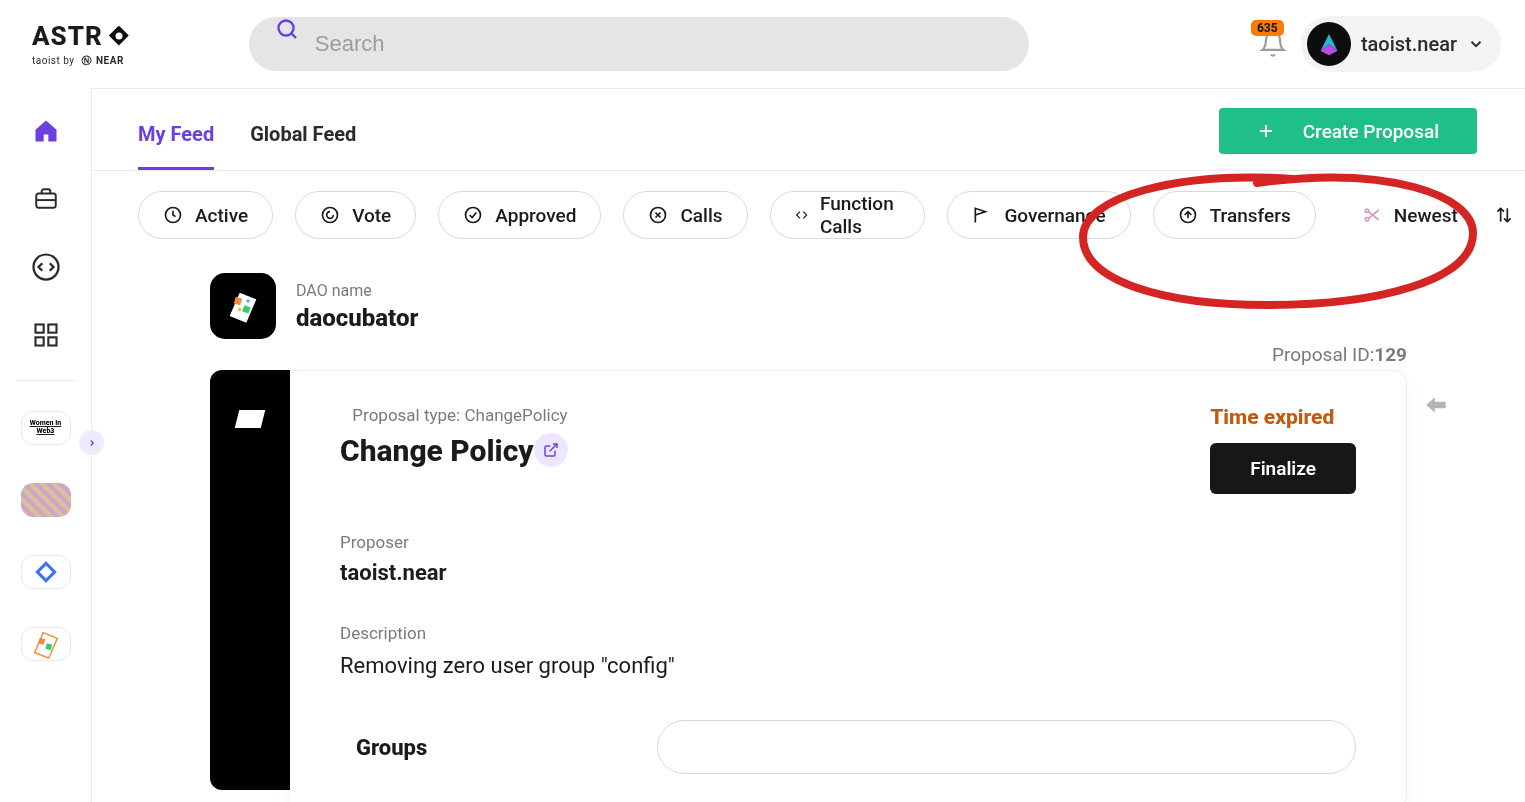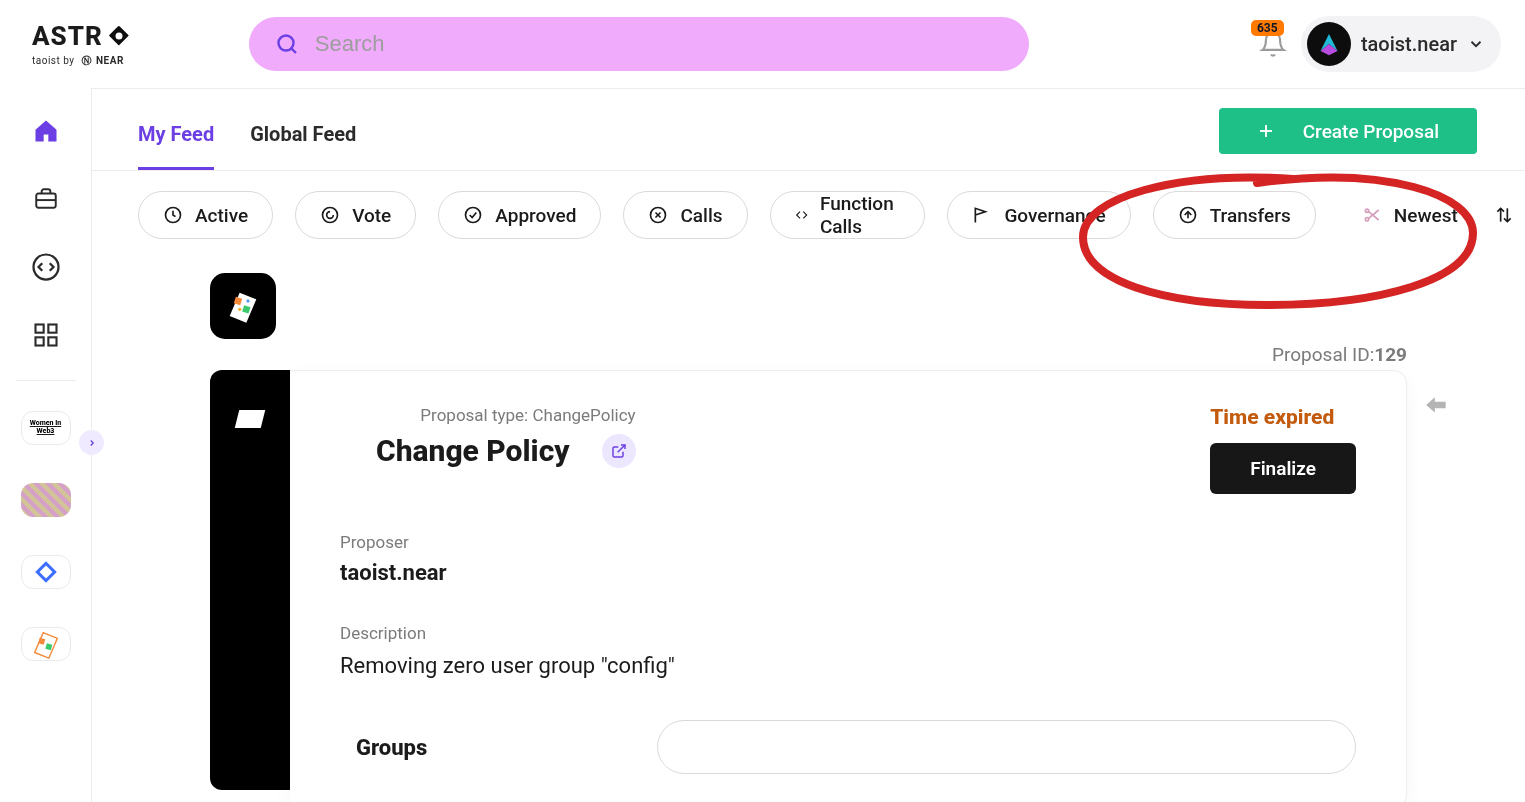--- a/index.html
+++ b/index.html
@@ -39,24 +39,23 @@
     border-radius:50%;
     transform:translate(-50%,-50%);
   }
   .logo-sub { font-size: 10px; color:#2b2b2b; margin-top: 3px; letter-spacing: .5px; }
   .logo-sub b { font-weight: 700; margin-left: 4px; }
 
   .search-bar {
     flex: none;
     width: 780px;
     height: 54px;
-    background: #f0abfc;
+    background: #e5e5e5;
     border-radius: 28px;
     display: flex;
-    align-items: center;
     padding: 0 26px;
     gap: 16px;
   }
   .search-bar input {
     border: none; outline: none; background: transparent;
     font-size: 22px; width: 100%;
     color: #444;
   }
   .search-bar input::placeholder { color:#9d9d9d; }
 
@@ -245,21 +244,21 @@
     position:relative;
     min-height: 420px;
     box-shadow: 0 6px 20px rgba(0,0,0,.04);
   }
   .card-wrap.merged { gap:0; }
   .card-wrap.merged .card-vertical { border-radius: 12px 0 0 12px; }
   .card-wrap.merged .card { border-radius: 0 14px 14px 0; }
 
   .card-top { display:flex; justify-content:space-between; align-items:flex-start;}
   .proposal-type { font-size: 17px; color:#7b7b7b; margin-bottom: 8px; text-align: right;}
-  .proposal-title { display:flex; align-items:center; gap:32px;margin-left:36px; }
+  .proposal-title { display:flex; gap:0; }
   .proposal-title h2 { font-size: 30px; font-weight: 800; }
   .open-badge {
     width: 34px; height: 34px;
     background:#ede6ff;
     border-radius:50%;
     display:flex;align-items:center;justify-content:center;
     color:#6b3fe4;
     cursor:pointer;
   }
   .status-col { }
@@ -486,20 +485,24 @@
     <div class="dao-row">
       <div class="dao-thumb">
         <svg width="40" height="40" viewBox="0 0 24 24">
           <path d="M4 18 L10 4 L20 8 L14 22 Z" fill="#fff"></path>
           <rect x="7" y="7" width="4" height="4" fill="#f58a3a" transform="rotate(18 9 9)"></rect>
           <rect x="12" y="12" width="4" height="4" fill="#3ac96d" transform="rotate(18 14 14)"></rect>
           <circle cx="10" cy="14" r="1" fill="#f0b429"></circle>
             <circle cx="15" cy="9" r="1" fill="#5aa0f0"></circle>
         </svg>
       </div>
+      <div>
+        <div class="dao-label">DAO name</div>
+        <div class="dao-name">daocubator</div>
+      </div>
     </div>
     <div class="prop-id-row">
       <span>Proposal ID:</span><b>129</b>
     </div>
 
     <div class="card-wrap merged">
       <div class="card-vertical">
         <div class="flag"></div>
       </div>
       <div class="card">

